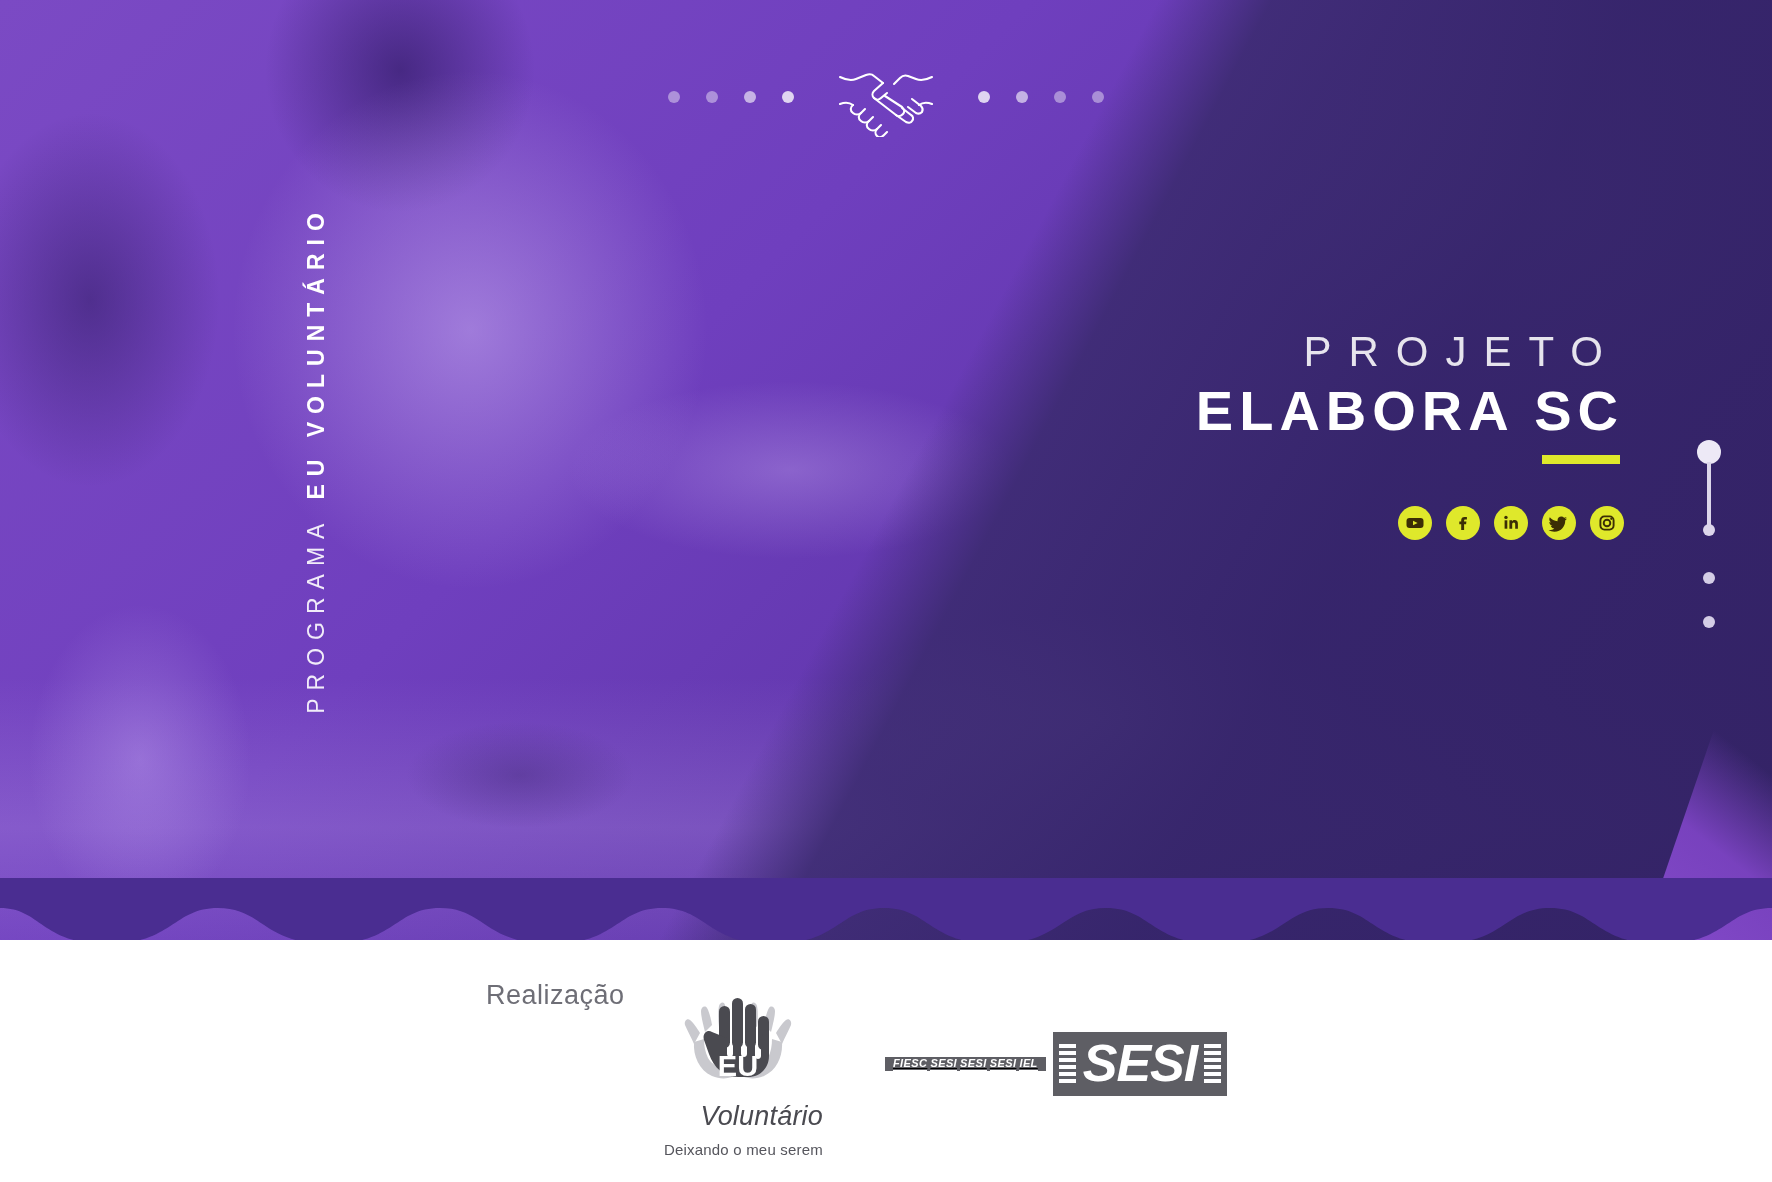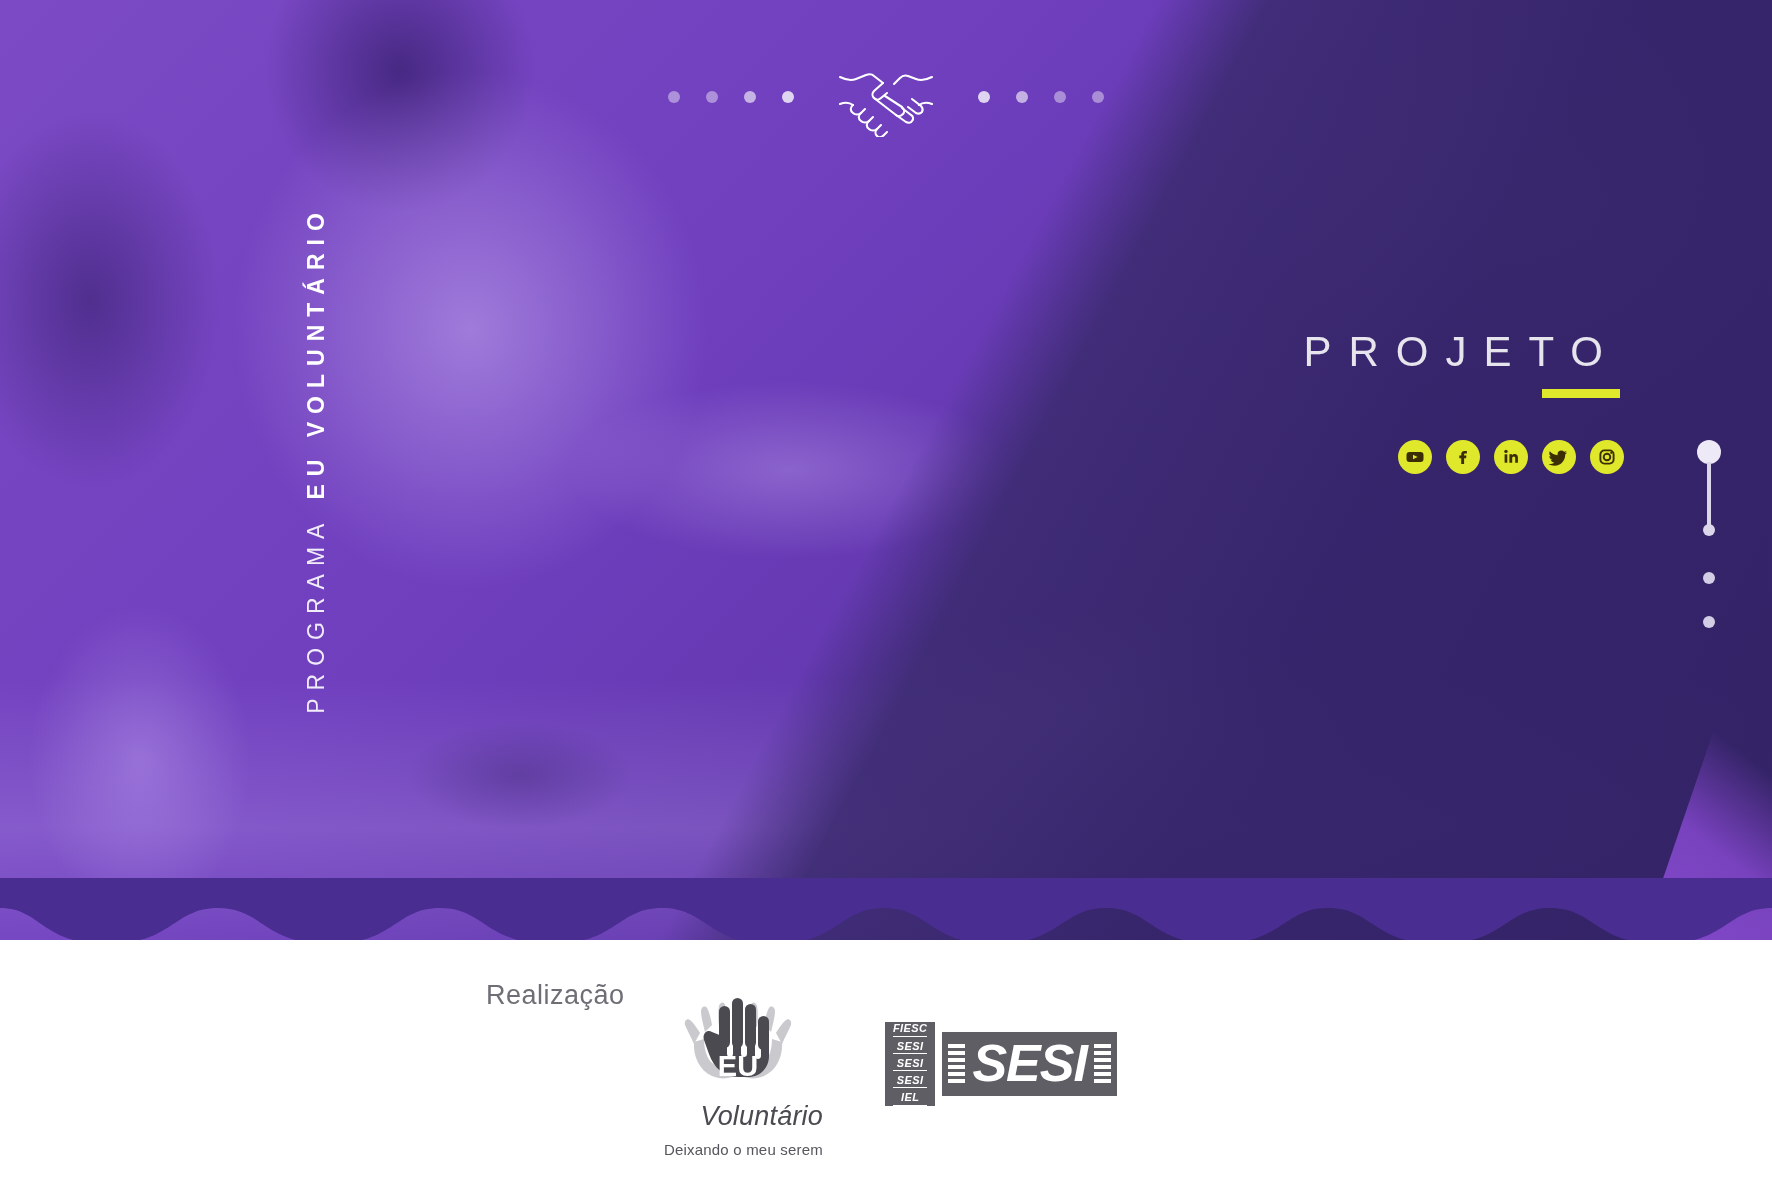--- a/index.html
+++ b/index.html
@@ -272,22 +272,22 @@
     color: #55555C;
     margin-top: 9px;
     letter-spacing: .2px;
   }
 
   .sesi-logo { display: flex; align-items: center; gap: 7px; margin-top: -22px; }
   .sesi-stack {
     background: #5E5E64;
     padding: 0 8px;
     display: flex;
-    flex-direction: column;
     gap: 3px;
+    text-decoration: underline;
   }
   .sesi-stack span {
     display: block;
     font-family: "Liberation Sans", sans-serif;
     font-size: 11px;
     font-weight: 700;
     font-style: italic;
     color: #ffffff;
     text-align: center;
     letter-spacing: .4px;
@@ -357,20 +357,21 @@
 
     <div class="side-label">
       <div class="side-inner">
         <span class="side-thin">PROGRAMA</span>
         <span class="side-bold">EU VOLUNTÁRIO</span>
       </div>
     </div>
 
     <div class="content">
       <div class="kicker">PROJETO</div>
+      <h1 class="title">ELABORA SC</h1>
       <div class="accent-bar"></div>
 
 
       <div class="socials" id="social-links">
           <a class="soc" title="YouTube">
             <svg width="26" height="26" viewBox="0 0 26 26">
               <rect x="4.5" y="8" width="17" height="10" rx="3" fill="#3B2E05"></rect>
               <path d="M11 10.8l4.6 2.2-4.6 2.2z" fill="#DFE82B"></path>
             </svg>
           </a>

